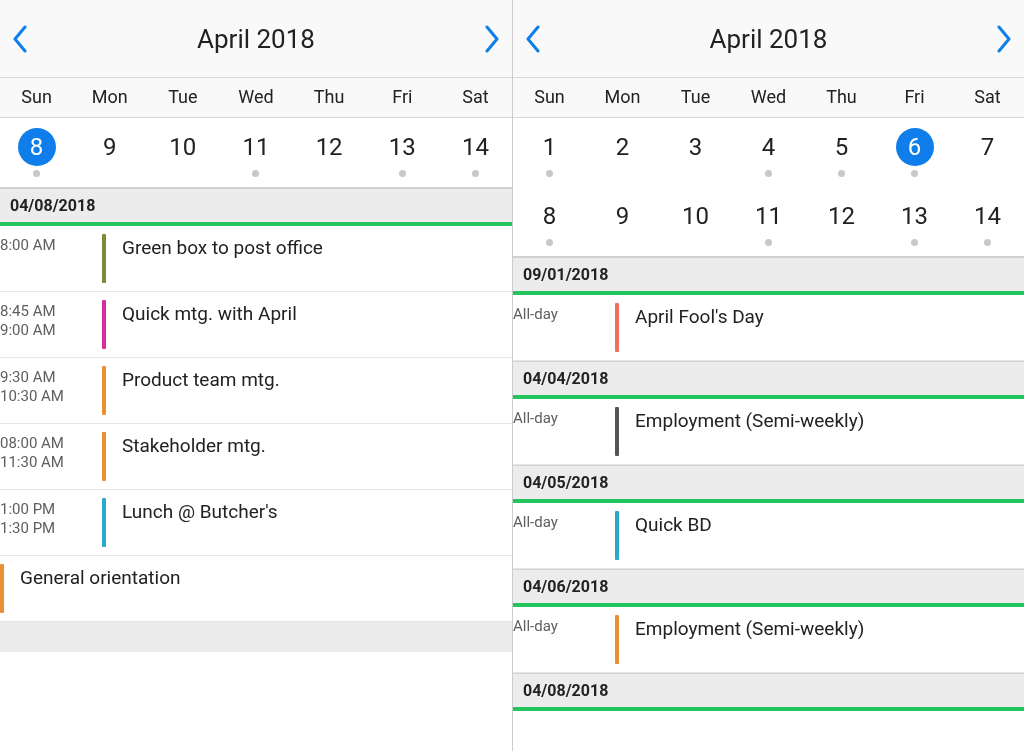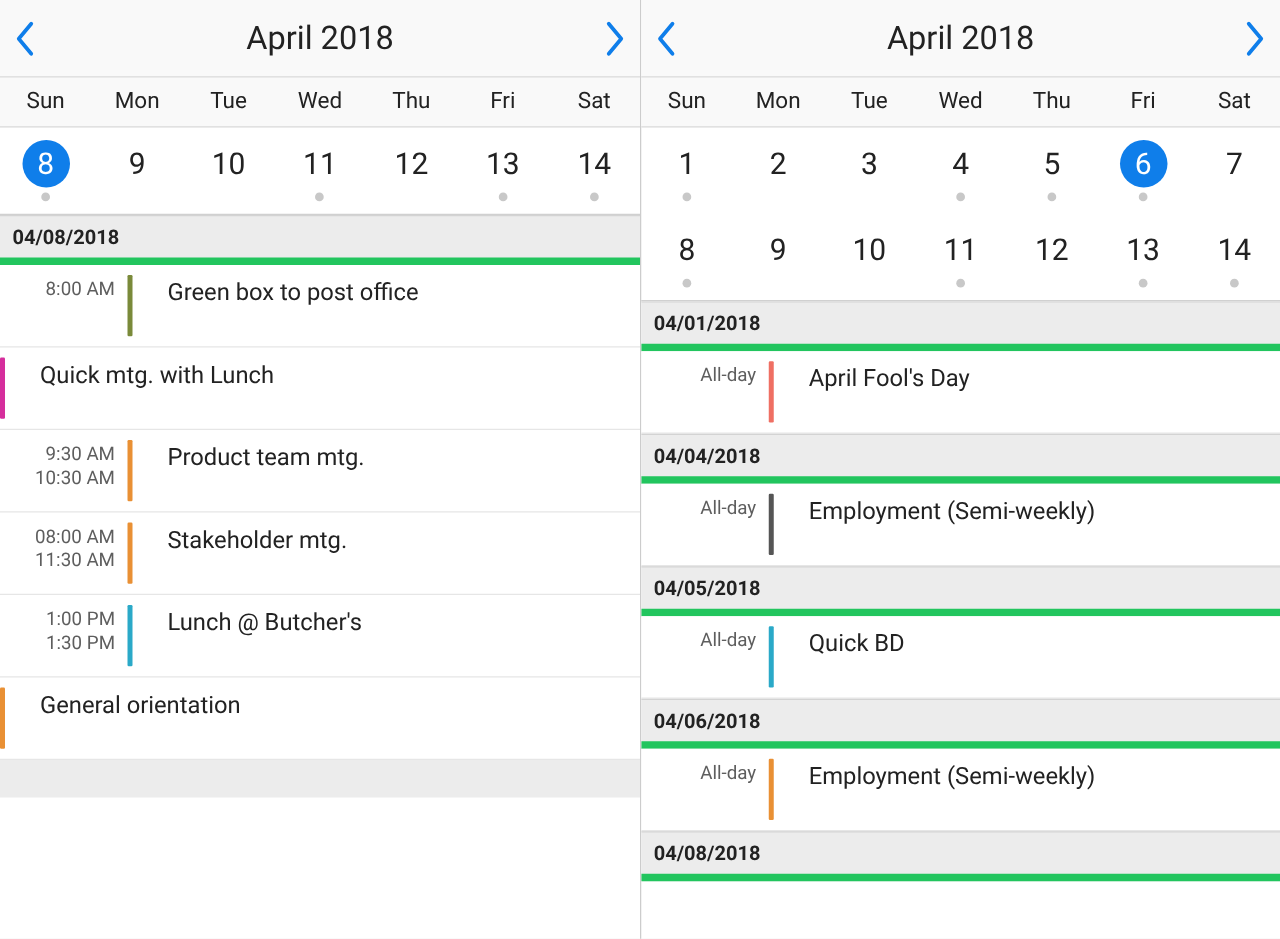--- a/index.html
+++ b/index.html
@@ -2,50 +2,50 @@
 <html><head>
   <meta charset="utf-8">
   <style>
     * { margin:0; padding:0; box-sizing:border-box; font-family:-apple-system,BlinkMacSystemFont,"Segoe UI",Roboto,Helvetica,Arial,sans-serif; }
     body { background:#e5e5e5; width:1024px; height:751px; overflow:hidden; }
     .screens { display:flex; width:1024px; height:751px; }
     .screen { width:512px; height:751px; background:#fff; display:flex; flex-direction:column; position:relative; }
     .screen + .screen { border-left:1px solid #ccc; }
 
     
-    .header { height:62px; display:flex; align-items:center; justify-content:center; position:relative; border-bottom:1px solid #d9d9d9; background:#f9f9f9; }
+    .header { height:78px; display:flex; align-items:center; justify-content:center; position:relative; border-bottom:1px solid #d9d9d9; background:#f9f9f9; }
     .header-title { font-size:26px; font-weight:400; color:#222; letter-spacing:0px; }
     .arrow { position:absolute; top:0; bottom:0; width:60px; display:flex; align-items:center; cursor:pointer; }
     .arrow.left { left:0; justify-content:flex-start; padding-left:12px; }
     .arrow.right { right:0; justify-content:flex-end; padding-right:12px; }
     .chev { width:16px; height:28px; }
 
     
     .wkrow { display:flex; border-bottom:1px solid #d9d9d9; background:#f9f9f9; }
     .wkcell { flex:1; text-align:center; font-size:18px; color:#222; padding:8px 0 10px; }
 
     
     .dates { border-bottom:1px solid #d0d0d0; }
     .daterow { display:flex; }
     .datecell { flex:1; display:flex; flex-direction:column; align-items:center; padding:10px 0 10px; }
     .dnum { font-size:24px; color:#222; width:38px; height:38px; line-height:38px; text-align:center; border-radius:50%; }
     .datecell.sel .dnum { background:#0f7eea; color:#fff; font-weight:400; }
     .dot { width:7px; height:7px; border-radius:50%; background:#c8c8c8; margin-top:4px; }
     .datecell.nodot .dot { visibility:hidden; }
 
     
-    .sechdr { background:#ececec; font-weight:700; font-size:16px; padding:7px 10px; color:#222; border-top:1px solid #d3d3d3; border-bottom:6px solid #22c55e; }
+    .sechdr { background:#ececec; font-weight:700; font-size:16px; padding:7px 10px; color:#222; border-top:1px solid #d3d3d3; border-bottom:4px solid #22c55e; }
 
     
     .evlist { background:#fff; }
     .evrow { display:flex; align-items:stretch; min-height:66px; border-bottom:1px solid #e6e6e6; padding:8px 0; }
-    .evtime { width:102px; display:flex; flex-direction:column; align-items:flex-end; justify-content:flex-start; padding-right:10px; padding-top:2px; }
+    .evtime { width:102px; display:flex; flex-direction:column; align-items:flex-start; justify-content:flex-start; padding-right:10px; padding-top:2px; }
     .evtime span { font-size:15px; color:#5e5e5e; line-height:19px; }
     .evbar { width:4px; border-radius:1px; }
-    .evtitle { flex:1; font-size:19px; color:#222; padding-left:16px; padding-top:2px;margin-left:12px; }
+    .evtitle { flex:1; font-size:19px; color:#222; padding-left:16px; padding-top:2px; }
 
     .bar-olive  { background:#7a8a3a; }
     .bar-mag    { background:#d52e9c; }
     .bar-orange { background:#e99034; }
     .bar-teal   { background:#2aa9c8; }
     .bar-coral  { background:#ef6f63; }
     .bar-gray   { background:#555; }
 
     .scrollarea { flex:1; overflow:hidden; }
     .trail { height:30px; background:#ececec; }
@@ -117,22 +117,26 @@
         <div class="sechdr">04/08/2018</div>
         <div class="evlist">
           <div class="evrow">
             <div class="evtime">
               <span>8:00 AM</span>
             </div>
             <div class="evbar bar-olive"></div>
             <div class="evtitle">Green box to post office</div>
           </div>
           <div class="evrow">
+            <div class="evtime">
+              <span>8:45 AM</span>
+              <span>9:00 AM</span>
+            </div>
             <div class="evbar bar-mag"></div>
-            <div class="evtitle">Quick mtg. with Lunch</div>
+            <div class="evtitle">Quick mtg. with April</div>
           </div>
           <div class="evrow">
             <div class="evtime">
               <span>9:30 AM</span>
               <span>10:30 AM</span>
             </div>
             <div class="evbar bar-orange"></div>
             <div class="evtitle">Product team mtg.</div>
           </div>
           <div class="evrow">
@@ -242,21 +246,21 @@
             <div class="dot"></div>
           </div>
           <div class="datecell">
             <div class="dnum">14</div>
             <div class="dot"></div>
           </div>
         </div>
       </div>
 
     <div class="scrollarea" id="right-sections">
-        <div class="sechdr">04/01/2018</div>
+        <div class="sechdr">09/01/2018</div>
         <div class="evlist">
           <div class="evrow">
             <div class="evtime">
               <span>All-day</span>
             </div>
             <div class="evbar bar-coral"></div>
             <div class="evtitle">April Fool's Day</div>
           </div>
         </div>
         <div class="sechdr">04/04/2018</div>

